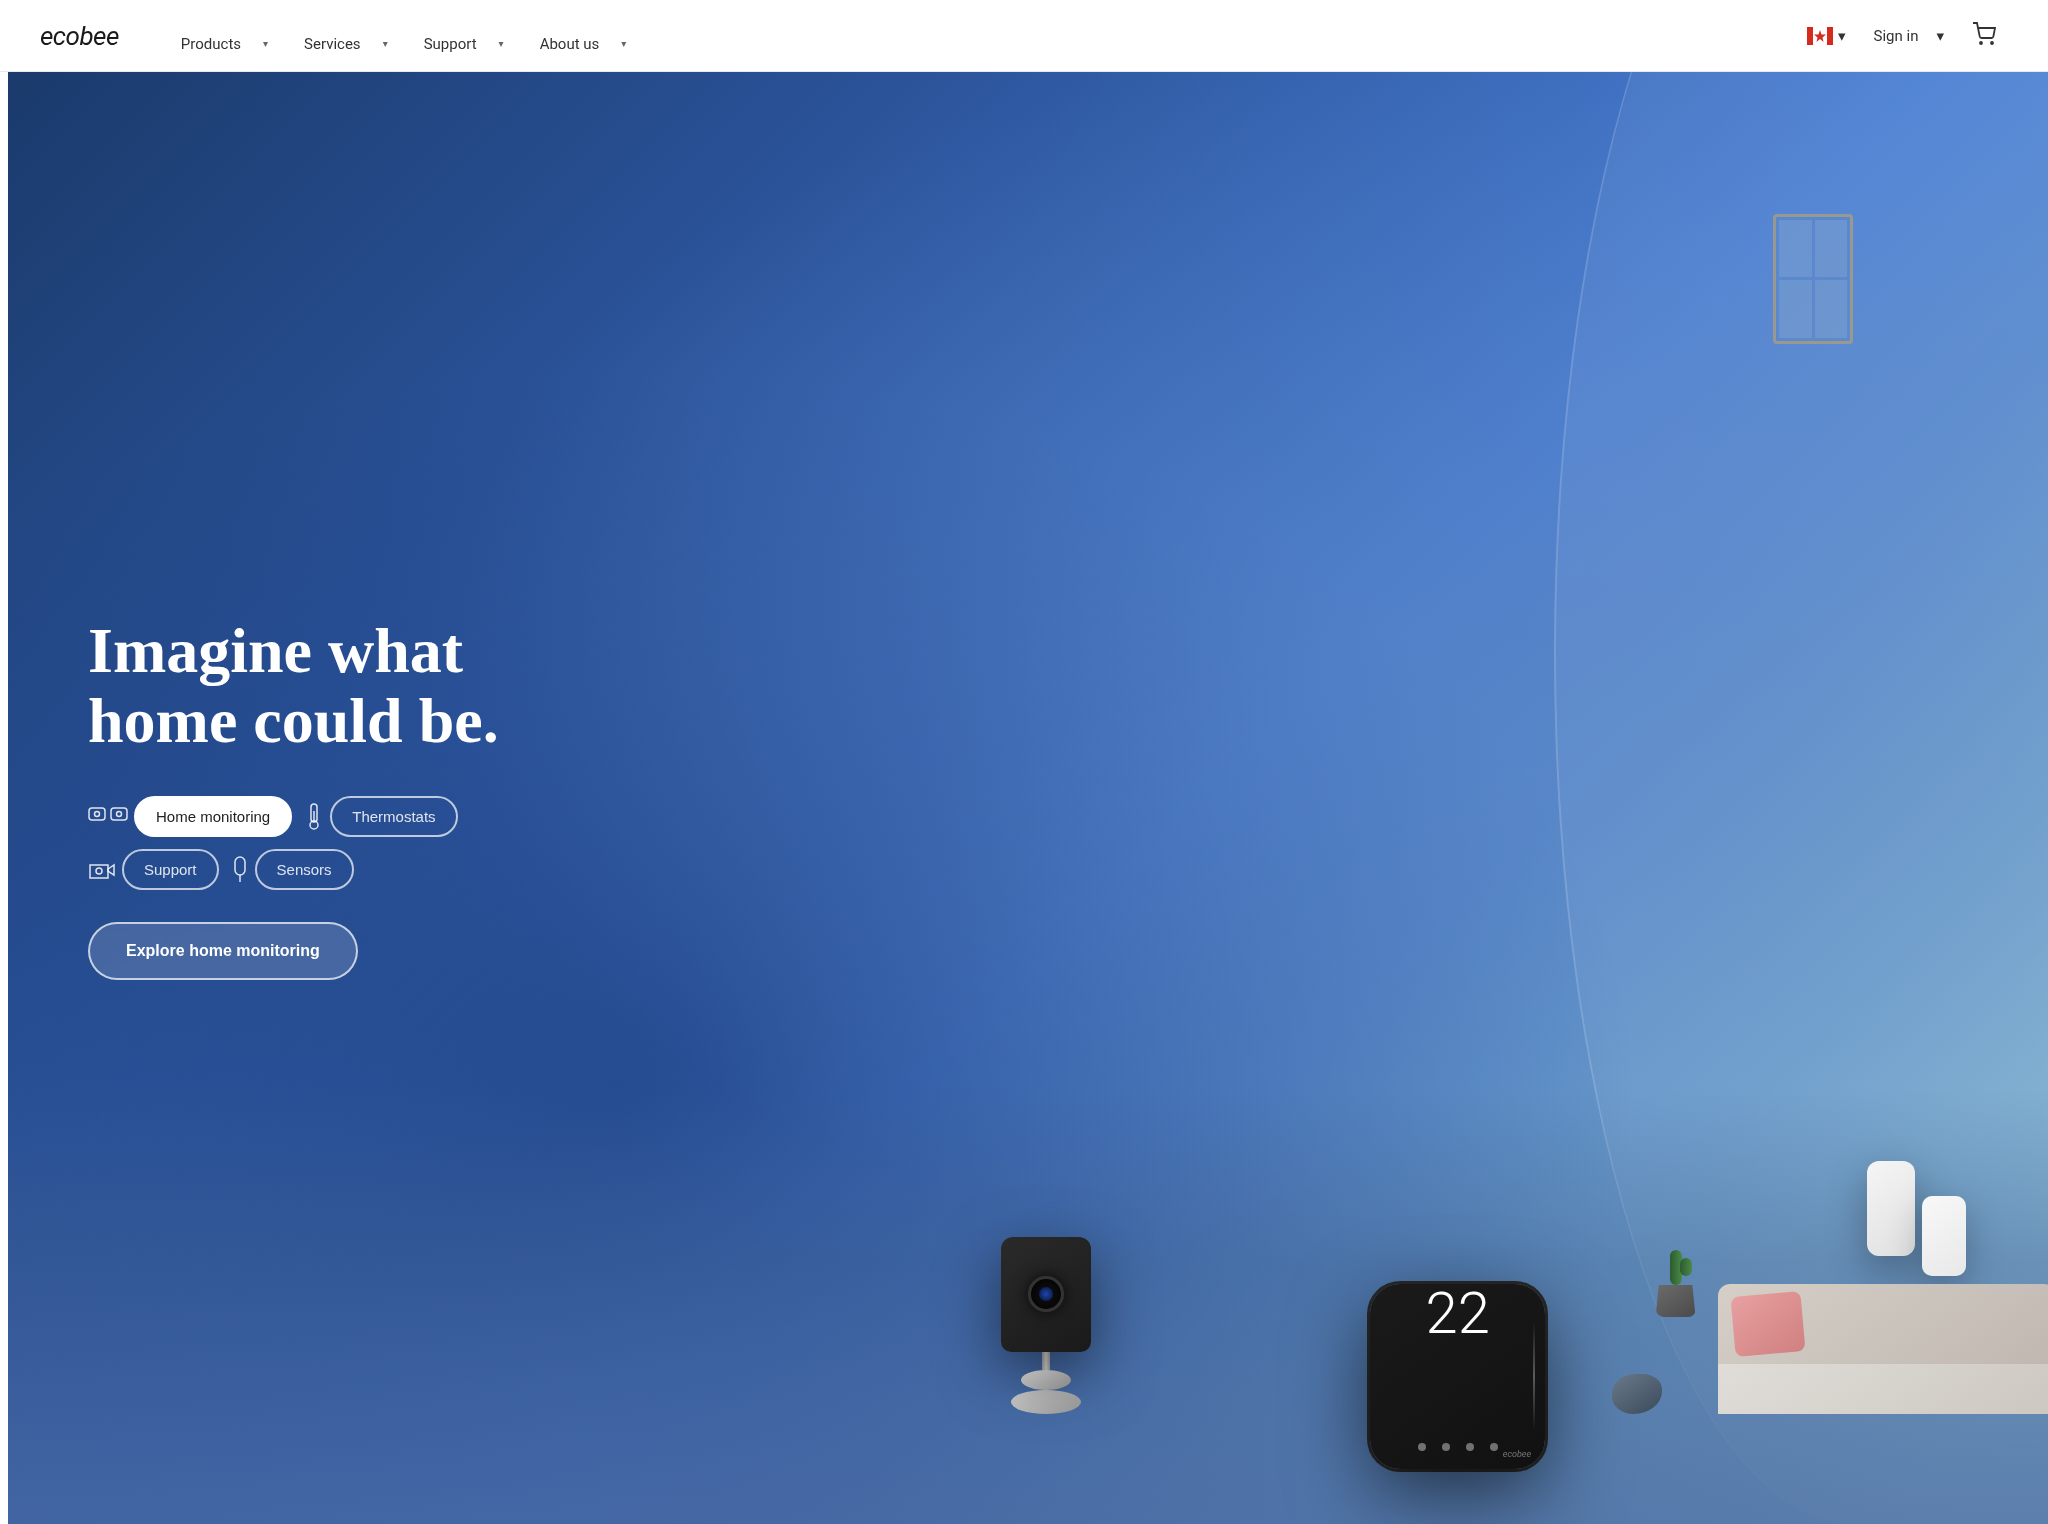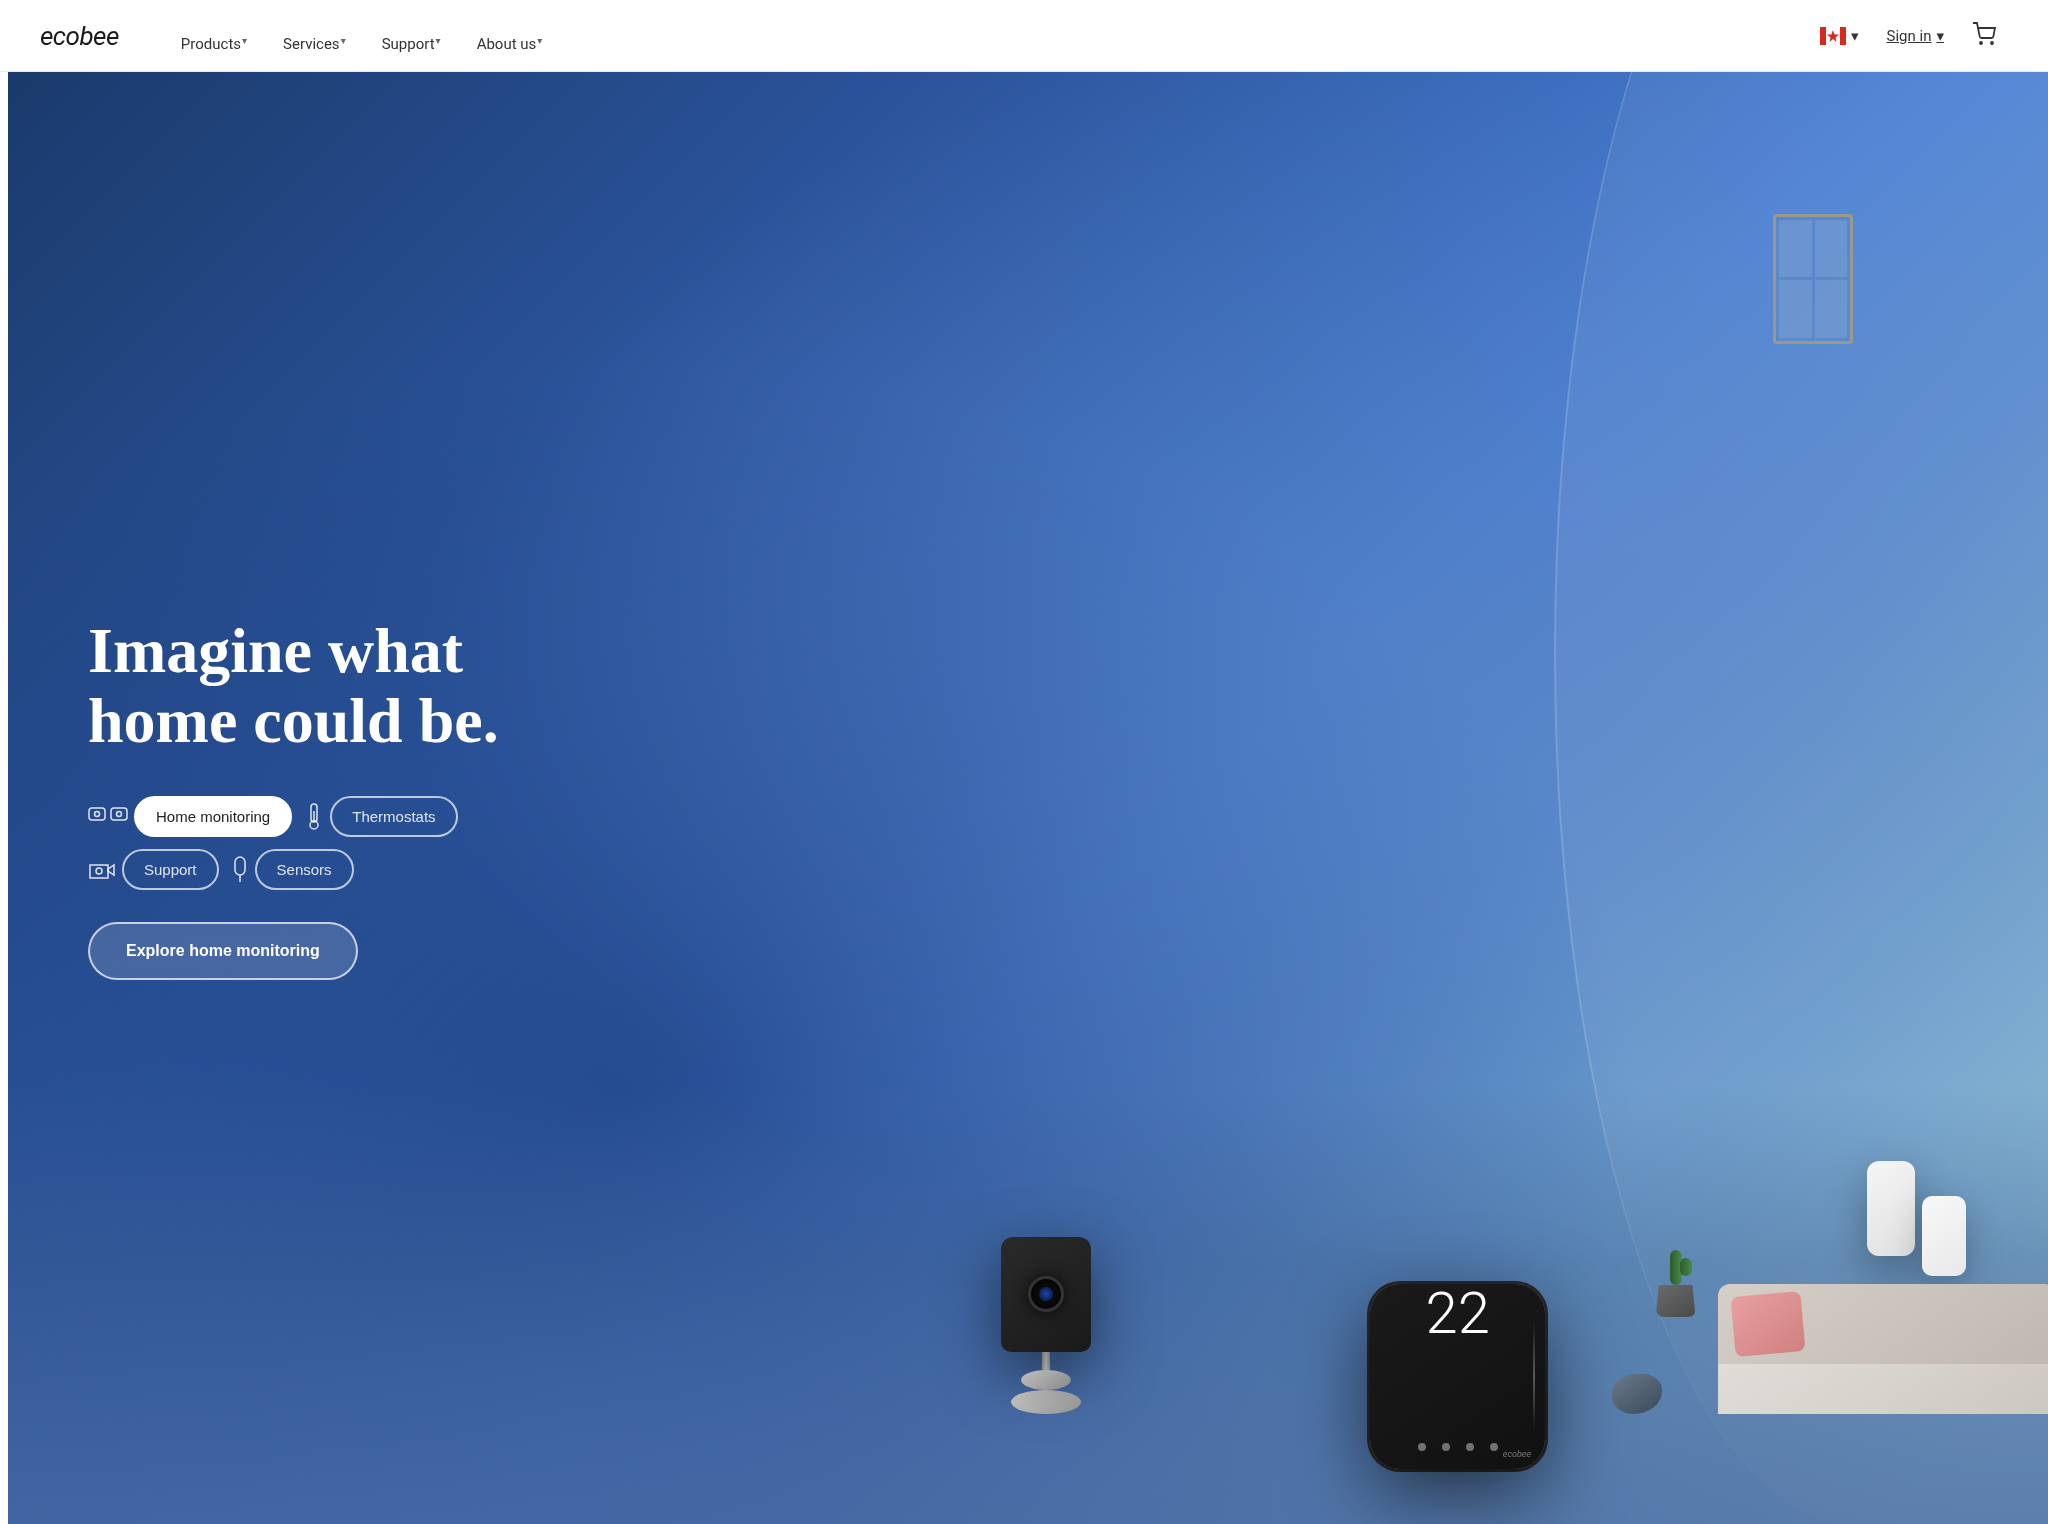--- a/index.html
+++ b/index.html
@@ -32,22 +32,22 @@
 
     .nav-links {
       display: flex;
       align-items: center;
       gap: 8px;
       flex: 1;
     }
 
     .nav-link {
       display: flex;
-      align-items: flex-start;
-      gap: 1px;
+      align-items: center;
+      gap: 22px;
       padding: 8px 14px;
       font-size: 15px;
       color: #333;
       cursor: pointer;
       border-radius: 6px;
       white-space: nowrap;
       margin-top: 16px;
     }
 
     .nav-link .chevron {
@@ -67,26 +67,25 @@
       gap: 5px;
       padding: 8px 12px;
       font-size: 15px;
       color: #333;
       cursor: pointer;
     }
 
     .signin-link {
       display: flex;
       align-items: center;
-      gap: 5px;
+      gap: 18px;
       padding: 8px 12px;
       font-size: 15px;
       color: #333;
       cursor: pointer;
-      text-decoration: underline;
     }
 
     .cart-icon-wrap {
       padding: 8px 12px;
       cursor: pointer;
       color: #333;
     }
 
     
     .hero {

